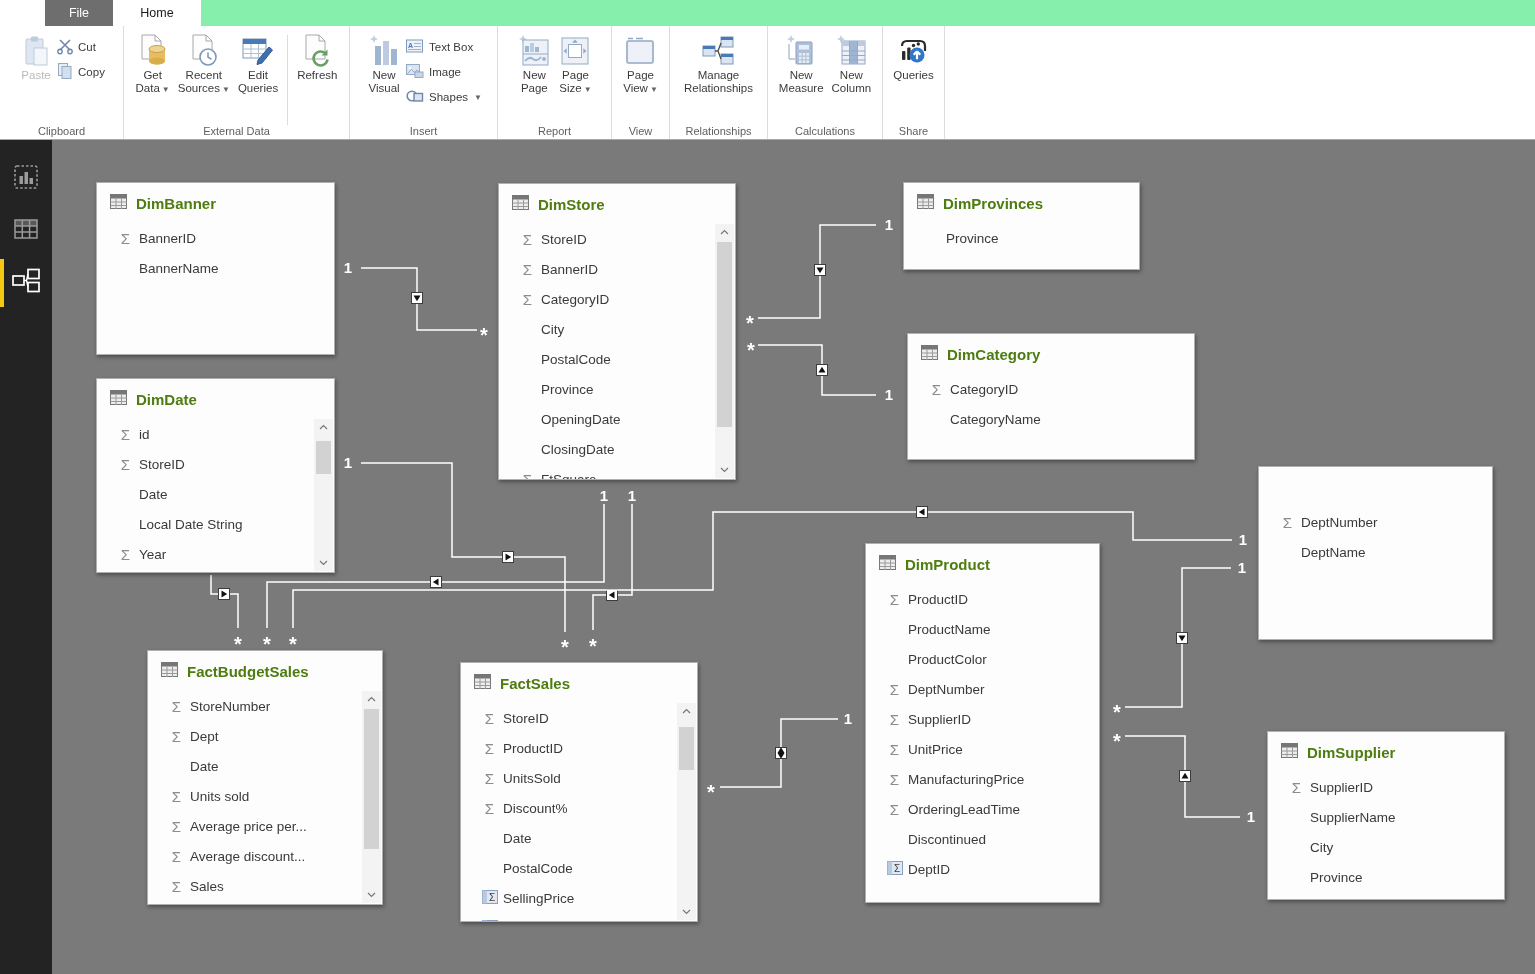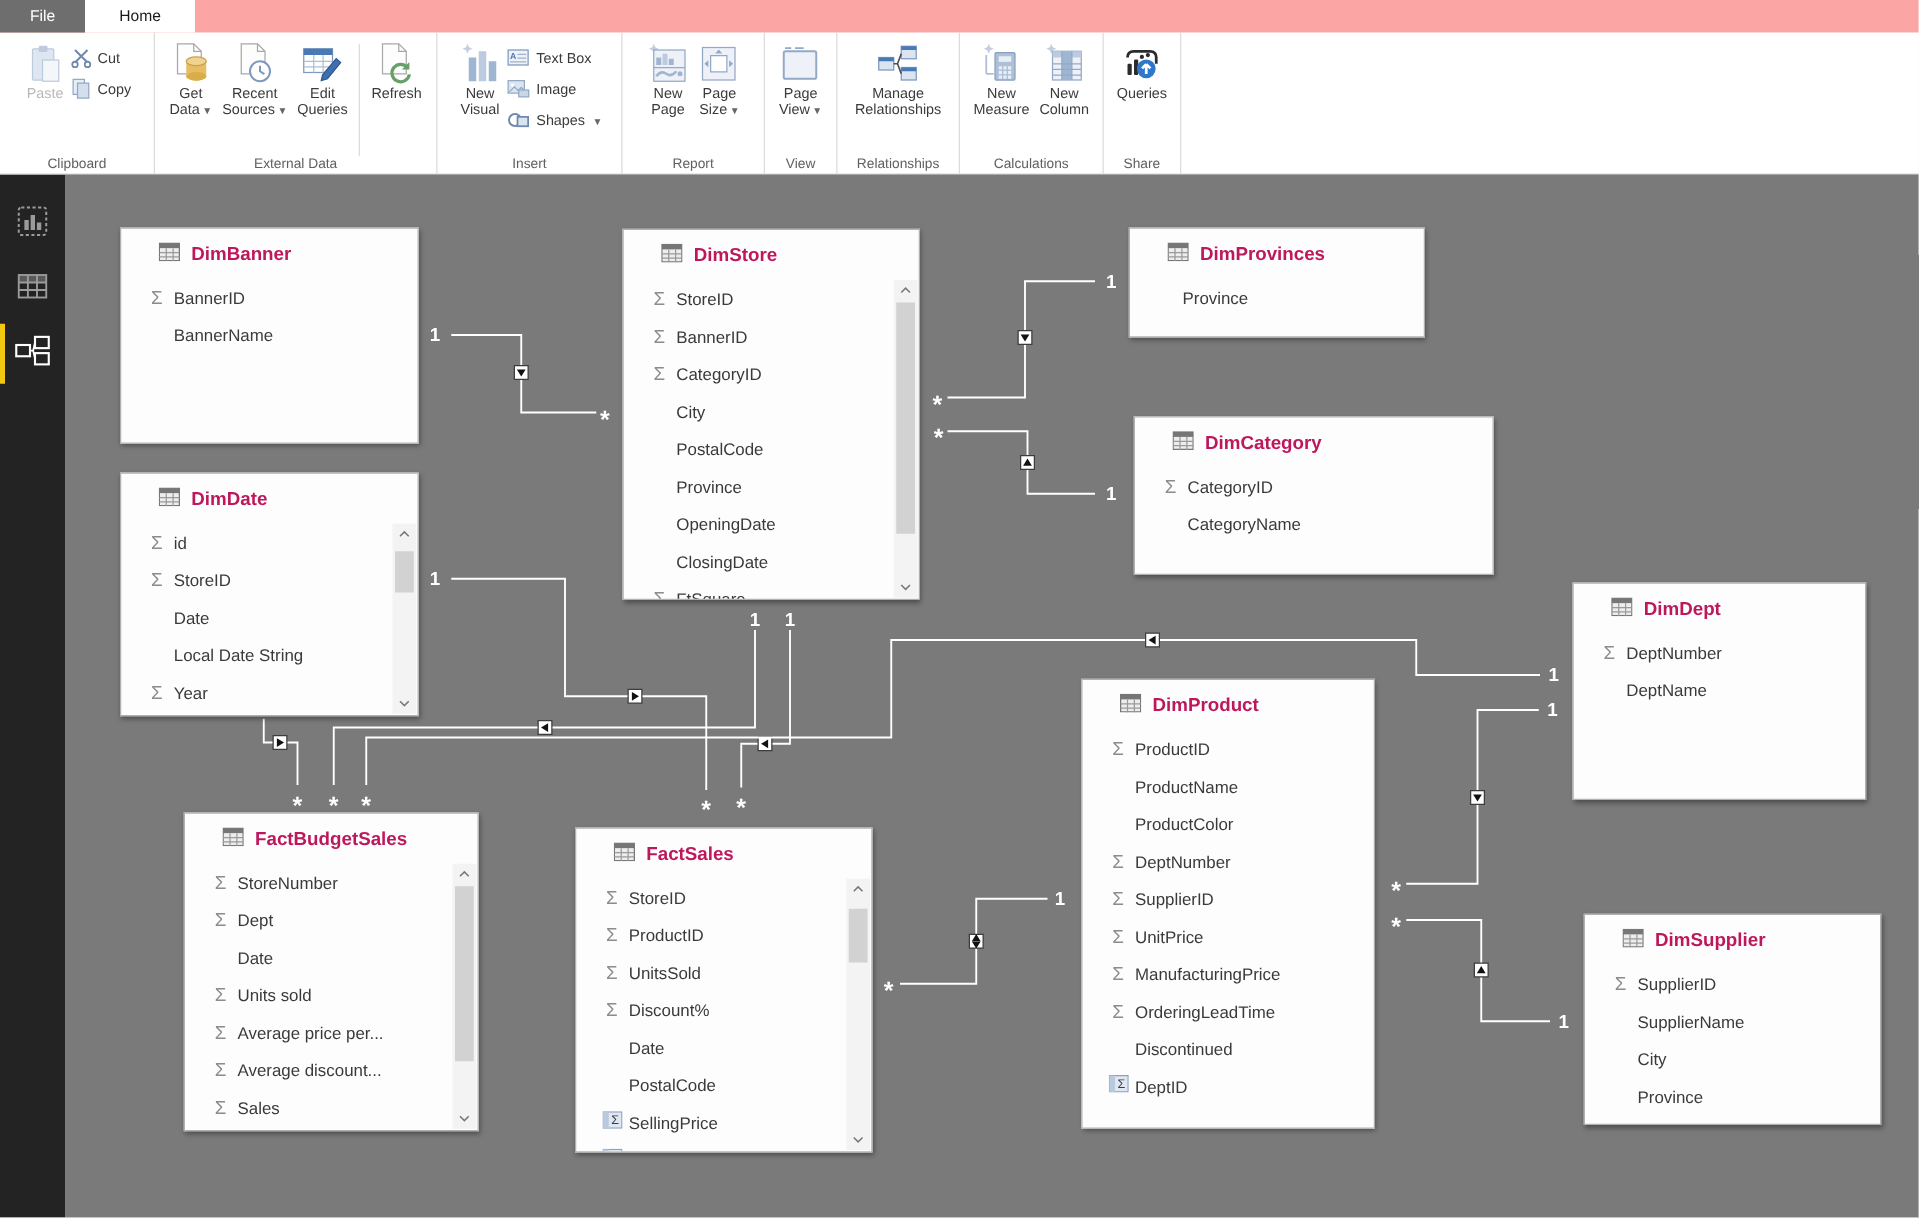--- a/index.html
+++ b/index.html
@@ -1,21 +1,21 @@
 <!DOCTYPE html>
 <html style="--accent: #f2c811;"><head>
 <meta charset="utf-8">
 <style>
   html,body{margin:0;padding:0;width:1535px;height:974px;overflow:hidden;
     font-family:"Liberation Sans",sans-serif;background:#fff;}
   .app{position:relative;width:1535px;height:974px;}
   
   .ribbon{position:absolute;left:0;top:0;width:1535px;height:140px;background:#fff;
     border-bottom:1px solid #a9a9a9;box-sizing:border-box;}
-  .tabs{height:26px;display:flex;background:#fca5a5;}
+  .tabs{height:26px;display:flex;background:#86efac;margin-left:45px;}
   .tab{line-height:26px;text-align:center;font-size:12.5px;cursor:default;}
   .tab-file{width:68px;background:#6e6e6e;color:#fff;}
   .tab-home{width:88px;background:#fff;color:#1a1a1a;}
   .ribbon-body{height:113px;display:flex;align-items:stretch;}
   .rgroup{position:relative;border-right:1px solid #dcdcdc;box-sizing:border-box;
     padding-top:5px;display:flex;justify-content:center;gap:2px;}
   .rgroup-label{position:absolute;bottom:2px;left:0;right:0;text-align:center;
     font-size:11px;color:#5f5f5f;}
   .bigbtn{display:flex;flex-direction:column;align-items:center;padding:2px 3px;
     font-size:11.5px;color:#3b3b3b;text-align:right;line-height:13px;}
@@ -38,22 +38,22 @@
   
   .canvas{position:absolute;left:52px;top:140px;width:1483px;height:834px;
     background:#7a7a7a;overflow:hidden;}
   .rel-svg{position:absolute;left:0;top:0;z-index:0;}
   .lbl{fill:#fff;font-family:"Liberation Sans",sans-serif;font-weight:bold;}
   .lbl-one{font-size:15px;}
   .lbl-many{font-size:20px;}
   
   .card{position:absolute;background:#fdfdfd;border:1px solid #b0b0b0;
     box-shadow:1px 2px 4px rgba(0,0,0,.38);box-sizing:border-box;z-index:1;}
-  .card-header{height:40px;display:flex;align-items:center;gap:9px;padding-left:30px;
-    font-size:15px;font-weight:bold;color:#be185d;}
+  .card-header{height:40px;display:flex;align-items:center;gap:9px;padding-left:13px;
+    font-size:15px;font-weight:bold;color:#4d7c0f;}
   .card-body{position:absolute;left:0;right:0;top:40px;bottom:0;overflow:hidden;}
   .frow{height:30px;display:flex;align-items:center;padding-left:15px;}
   .ficon{width:27px;flex:0 0 27px;text-align:center;color:#8c8c8c;font-size:15px;}
   .fname{font-size:13.5px;color:#3a3a3a;white-space:nowrap;}
   .scroll{position:absolute;top:40px;right:1px;bottom:1px;width:19px;background:#f3f3f3;
     z-index:2;}
   .scr-arrow{position:absolute;left:0;width:19px;height:16px;display:flex;
     align-items:center;justify-content:center;color:#777;}
   .scr-thumb{position:absolute;left:2px;width:15px;background:#d2d2d2;}
 </style>
@@ -574,28 +574,20 @@
             <span class="ficon">Σ</span>
             <span class="fname">CategoryID</span>
           </div>
           <div class="frow">
             <span class="ficon"></span>
             <span class="fname">CategoryName</span>
           </div>
         </div>
       </div>
       <div class="card" style="left: 1206px; top: 326px; width: 235px; height: 174px;">
-        <div class="card-header">
-          <span><svg width="17" height="15" viewBox="0 0 17 15">
-              <rect x=".5" y=".5" width="16" height="14" fill="#ededed" stroke="#767676"></rect>
-              <rect x=".5" y=".5" width="16" height="4" fill="#767676"></rect>
-              <path d="M.5 8h16M.5 11.5h16M6 4.5V15M11.5 4.5V15" stroke="#9a9a9a" stroke-width="1"></path>
-            </svg></span>
-          <span>DimDept</span>
-        </div>
         <div class="card-body">
           <div class="frow">
             <span class="ficon">Σ</span>
             <span class="fname">DeptNumber</span>
           </div>
           <div class="frow">
             <span class="ficon"></span>
             <span class="fname">DeptName</span>
           </div>
         </div>

